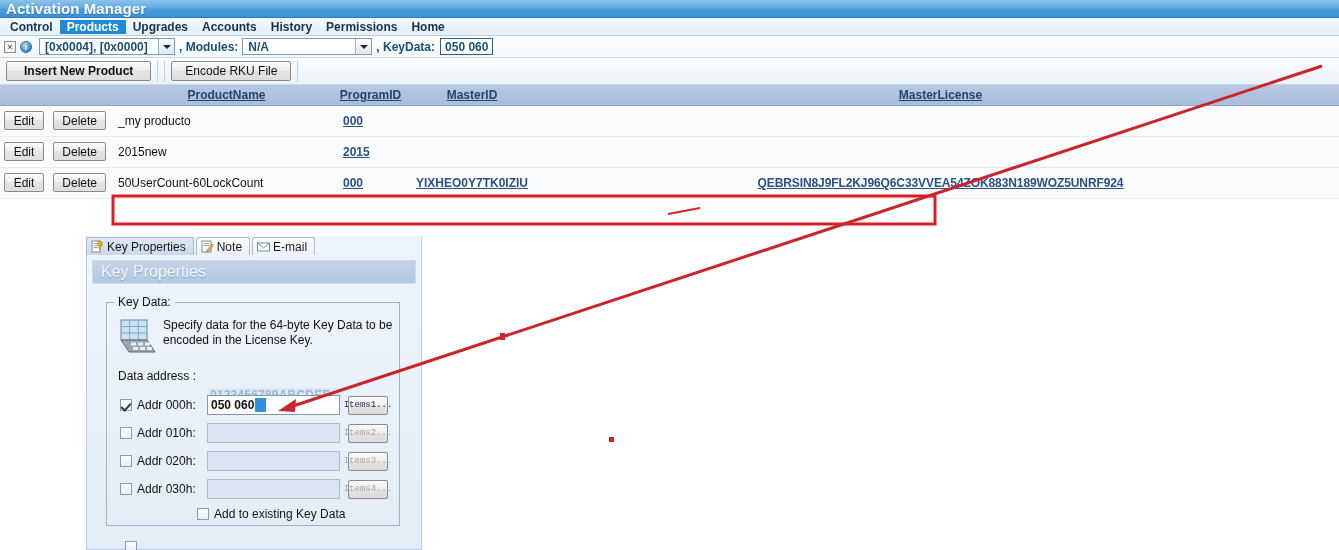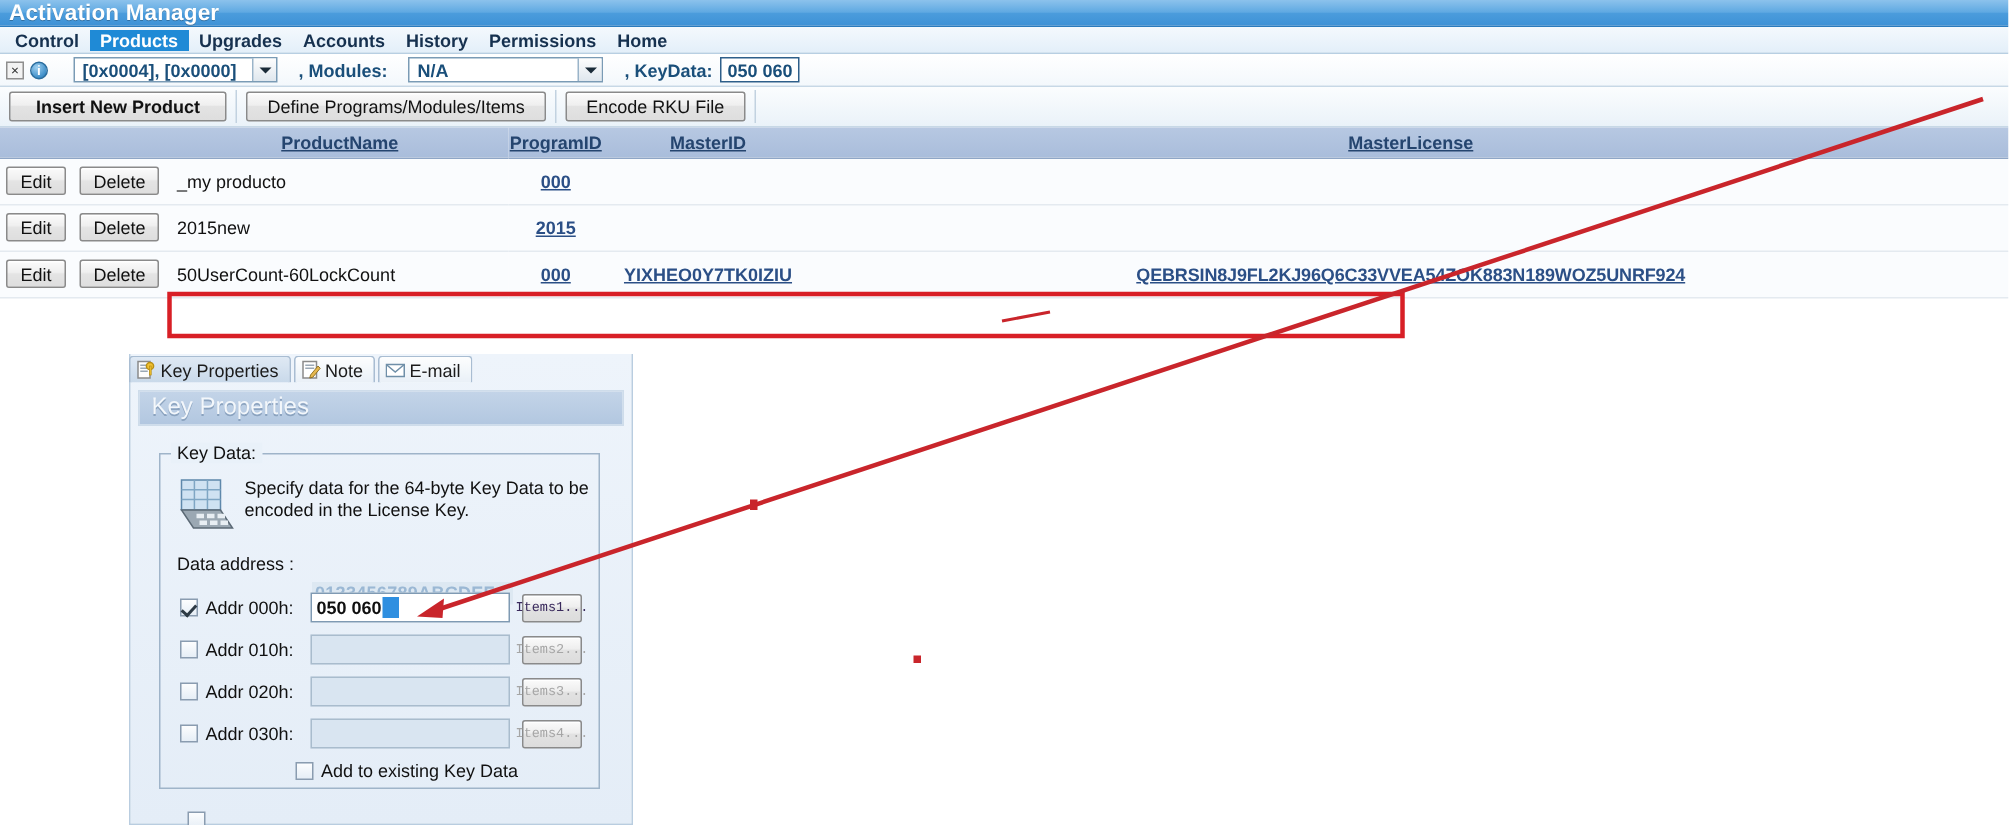--- a/index.html
+++ b/index.html
@@ -80,21 +80,21 @@
   #licensebar .lic-text {
     color:#1a4f7a; font-weight:bold; font-size:12px;
   }
   .lic-sep { color:#1a4f7a; font-weight:bold; font-size:12px; padding:0 2px; }
 
   .combo {
     display:inline-flex; align-items:stretch;
     height:17px;
     border:1px solid #7a9bb5;
     background:#ffffff;
-    margin:0 12px;
+    margin:0 2px;
     vertical-align:middle;
   }
   .combo .cval {
     display:flex; align-items:center;
     padding:0 5px;
     font-size:12px; font-weight:bold; color:#1a4f7a;
     white-space:nowrap;
   }
   .combo .carrow {
     width:16px;
@@ -162,21 +162,21 @@
     height:31px;
     border-bottom:1px solid #e4eaf0;
     font-size:12px;
     color:#111;
     padding:0 4px;
     background:#fafcfe;
     vertical-align:middle;
   }
   td.c-actions { width:114px; padding-left:8px; white-space:nowrap; background:#ffffff; }
   td.c-name { width:225px; }
-  td.c-prog { width:63px; text-align:center; }
+  td.c-prog { width:63px; }
   td.c-master { width:140px; text-align:center; }
   td.c-lic { text-align:center; }
   th.c-actions { width:114px; }
   th.c-name { width:225px;margin-top:47px; }
   th.c-prog { width:63px; }
   th.c-master { width:140px; }
 
   .gbtn {
     display:inline-flex; align-items:center; justify-content:center;
     height:19px; min-width:40px;
@@ -391,21 +391,20 @@
   </div>
 
   <span class="lic-sep">, KeyData:</span>
   <div class="keydata-box">050 060</div>
 
 </div>
 
 <div id="toolbar">
   <div class="tbtn" id="btn-insert">Insert New Product</div>
   <div class="tb-div"></div>
-  <div class="tbtn">Define Programs/Modules/Items</div>
   <div class="tb-div"></div>
   <div class="tbtn">Encode RKU File</div>
   <div class="tb-div"></div>
 </div>
 
 <div id="grid">
   <table>
     <thead>
       <tr>
         <th class="c-actions"></th>

